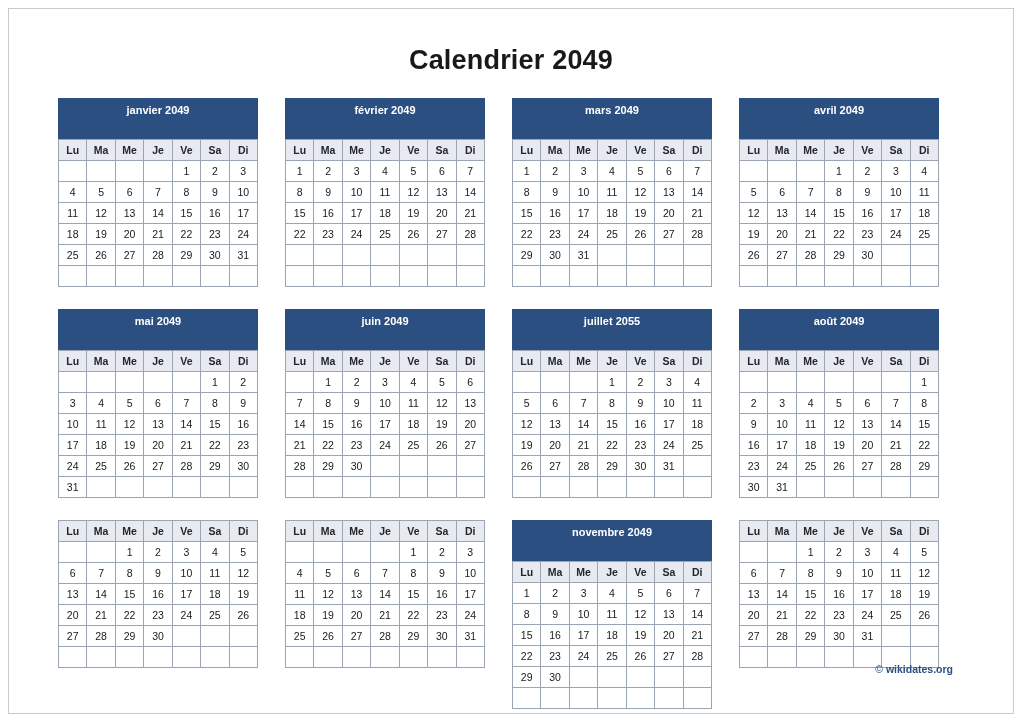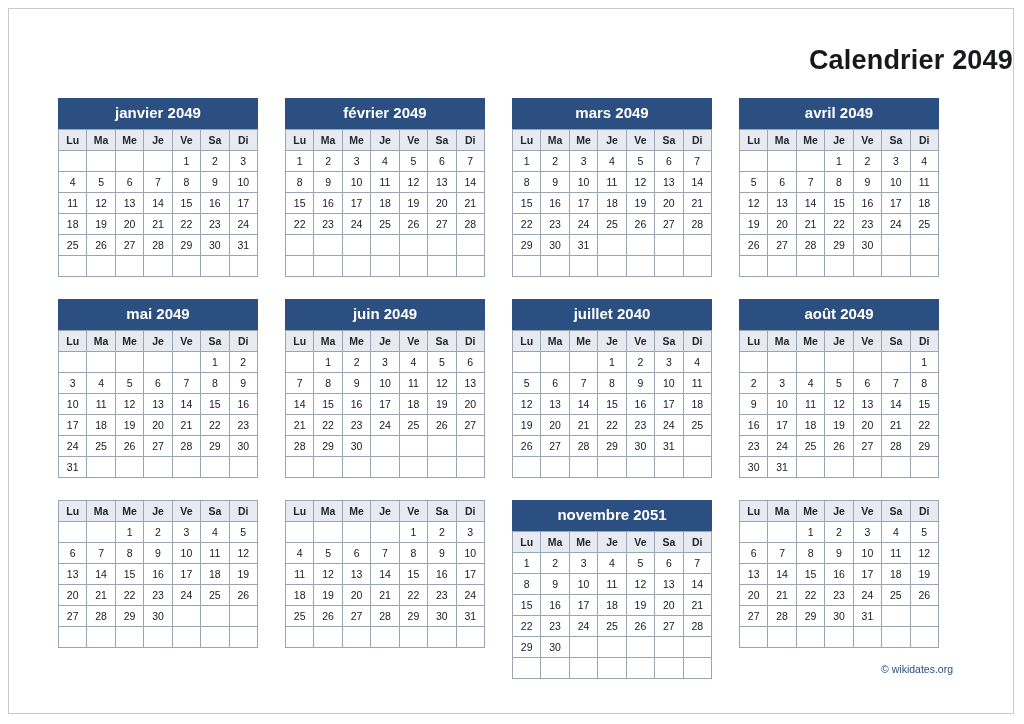--- a/index.html
+++ b/index.html
@@ -19,45 +19,45 @@
     position: absolute;
     left: 8px;
     top: 8px;
     width: 1006px;
     height: 706px;
     border: 1px solid #c9c9c9;
     box-sizing: border-box;
     background: #ffffff;
   }
   .title {
-    text-align: right;
+    text-align: center;
     font-size: 27px;
     font-weight: bold;
     color: #18191b;
     margin-top: 36px;
     letter-spacing: 0.2px;
   }
   .grid {
     margin: 22px auto 0 auto;
     width: 906px;
     display: grid;
     grid-template-columns: repeat(4, 200px);
     column-gap: 27px;
     row-gap: 22px;
   }
   .month {
     width: 200px;
   }
   .month-title {
     background: #2b4f81;
     color: #ffffff;
-    font-size: 15px;
+    font-size: 11px;
     font-weight: bold;
     text-align: center;
-    padding: 5px 0 7px 0;
+    padding: 5px 0 22px 0;
     border: 1px solid #2b4f81;
     box-sizing: border-box;
   }
   table.cal {
     border-collapse: collapse;
     width: 100%;
     table-layout: fixed;
     padding-left: 29px;
   }
   table.cal th {
@@ -80,21 +80,21 @@
     padding: 0;
   }
   .credit {
     position: absolute;
     right: 60px;
     bottom: 38px;
     font-size: 10.5px;
     color: #2b4f81;
   }
   .credit .bold {
-    font-weight: normal;
+    font-weight: bold;
     text-align: center;
   }
 </style>
 </head>
 <body>
 
 <div class="page">
   <div class="title">Calendrier 2049</div>
   <div class="grid" id="months-grid">
       <div class="month">
@@ -523,21 +523,21 @@
               <td></td>
               <td></td>
               <td></td>
               <td></td>
               <td></td>
             </tr>
           </tbody>
         </table>
       </div>
       <div class="month">
-        <div class="month-title">juillet 2040</div>
+        <div class="month-title">juillet 2055</div>
         <table class="cal">
           <thead>
             <tr>
               <th>Lu</th>
               <th>Ma</th>
               <th>Me</th>
               <th>Je</th>
               <th>Ve</th>
               <th>Sa</th>
               <th>Di</th>
@@ -809,21 +809,21 @@
               <td></td>
               <td></td>
               <td></td>
               <td></td>
               <td></td>
             </tr>
           </tbody>
         </table>
       </div>
       <div class="month">
-        <div class="month-title">novembre 2051</div>
+        <div class="month-title">novembre 2049</div>
         <table class="cal">
           <thead>
             <tr>
               <th>Lu</th>
               <th>Ma</th>
               <th>Me</th>
               <th>Je</th>
               <th>Ve</th>
               <th>Sa</th>
               <th>Di</th>

